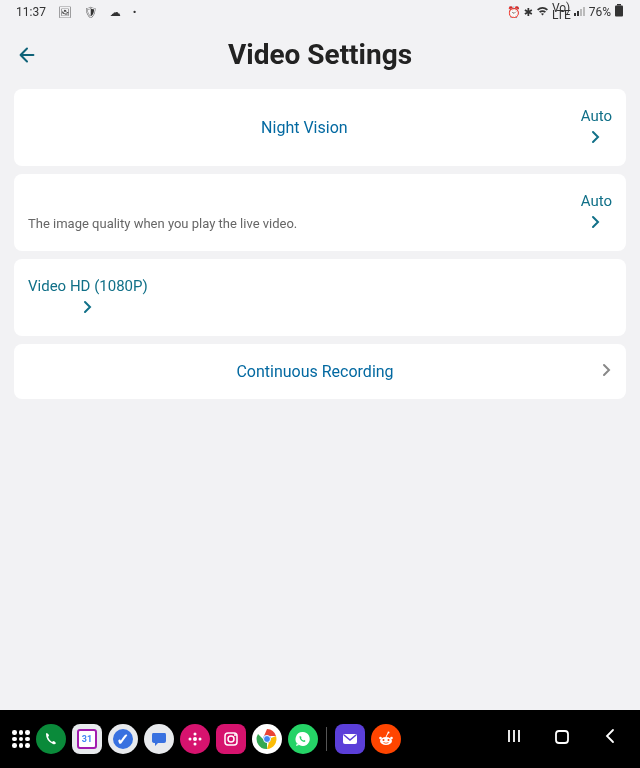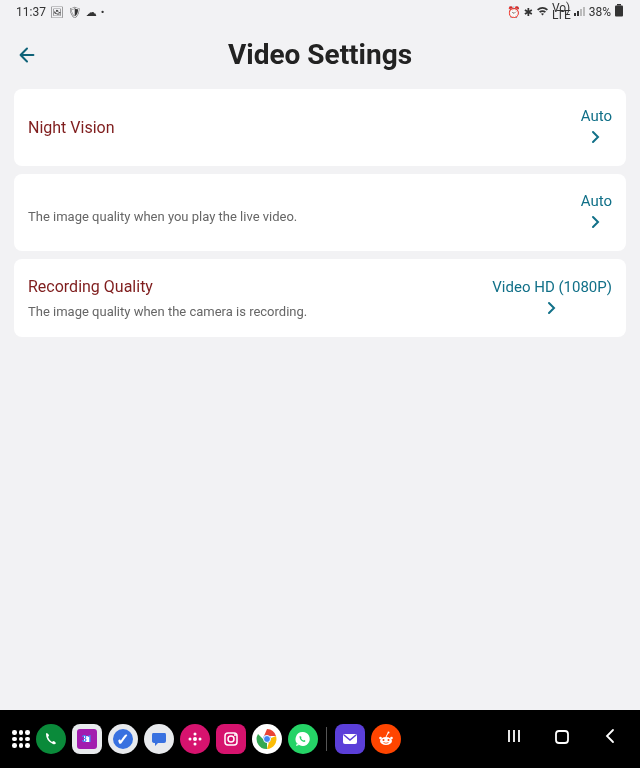--- a/index.html
+++ b/index.html
@@ -13,21 +13,21 @@
     }
     .status-bar {
       height: 24px;
       display: flex;
       justify-content: space-between;
       align-items: center;
       padding: 0 16px;
       font-size: 12px;
       color: #333;
     }
-    .status-left { display: flex; align-items: center; gap: 4px; }
+    .status-left { display: flex; align-items: center; gap: 12px; }
     .status-right { display: flex; align-items: center; gap: 3px; }
     .status-icon { font-size: 11px; }
     .header {
       display: flex;
       align-items: center;
       padding: 14px 16px 18px;
       position: relative;
     }
     .back-btn {
       position: absolute;
@@ -55,26 +55,27 @@
       margin-bottom: 8px;
       padding: 18px 14px;
       display: flex;
       justify-content: space-between;
       align-items: center;
       cursor: pointer;
     }
     .setting-left { flex: 1; }
     .setting-label {
       font-size: 16px;
-      color: #7f1d1d;
+      color: #0369a1;
+      text-align: center;
     }
     .setting-sublabel {
       font-size: 13px;
       color: #666;
-      margin-top: 8px;
+      margin-top: 22px;
     }
     .setting-right {
       display: flex;
       align-items: center;
       gap: 4px;
       flex-direction: column;
     }
     .setting-value {
       font-size: 15px;
       color: #117088;
@@ -157,21 +158,21 @@
     </span>
     <span class="status-icon" style="font-size:12px;line-height:7px;">Vo)<br>LTE</span>
     <span class="status-icon">
       <svg width="12" height="10" viewBox="0 0 12 10">
           <rect x="0" y="7" width="2" height="3" fill="#333"></rect>
           <rect x="3" y="5" width="2" height="5" fill="#333"></rect>
           <rect x="6" y="3" width="2" height="7" fill="#bbb"></rect>
           <rect x="9" y="1" width="2" height="9" fill="#bbb"></rect>
         </svg>
     </span>
-    <span>38%</span>
+    <span>76%</span>
     <span class="status-icon">
       <svg width="10" height="13" viewBox="0 0 10 13">
           <rect x="3" y="0" width="4" height="1.5" fill="#333"></rect>
           <rect x="1" y="1.5" width="8" height="11" rx="1" fill="#333"></rect>
         </svg>
     </span>
   </div>
 </div>
 
 <div class="header">
@@ -208,34 +209,42 @@
       <span class="setting-value">Auto</span>
       <span class="chevron teal">
         <svg width="10" height="14" viewBox="0 0 10 14">
             <path d="M2 2 L7 7 L2 12" stroke="#117088" stroke-width="2" fill="none" stroke-linecap="round"></path>
           </svg>
       </span>
     </div>
   </div>
 
   <div class="setting-item">
-    <div class="setting-left">
-      <div class="setting-label">Recording Quality</div>
-      <div class="setting-sublabel">The image quality when the camera is recording.</div>
-    </div>
     <div class="setting-right">
       <span class="setting-value">Video HD (1080P)</span>
       <span class="chevron teal">
         <svg width="10" height="14" viewBox="0 0 10 14">
             <path d="M2 2 L7 7 L2 12" stroke="#117088" stroke-width="2" fill="none" stroke-linecap="round"></path>
           </svg>
       </span>
     </div>
   </div>
 
+  <div class="setting-item">
+    <div class="setting-left">
+      <div class="setting-label">Continuous Recording</div>
+    </div>
+    <div class="setting-right">
+      <span class="chevron">
+        <svg width="10" height="14" viewBox="0 0 10 14">
+            <path d="M2 2 L7 7 L2 12" stroke="#888" stroke-width="2" fill="none" stroke-linecap="round"></path>
+          </svg>
+      </span>
+    </div>
+  </div>
 
 </div>
 
 <div class="dock">
   <div class="dock-apps">
     <span></span>
       <span></span>
       <span></span>
       <span></span>
       <span></span>
@@ -243,21 +252,21 @@
       <span></span>
       <span></span>
       <span></span>
   </div>
   <div class="dock-icon" style="background:#0a8a3a;">
     <svg width="16" height="16" viewBox="0 0 16 16">
         <path d="M4 2 Q3 2 3 3 Q3 10 10 13 Q12 14 13 12 L11 10 Q10 10 9 11 Q6 9 5 6 Q6 5 6 4 Z" fill="#fff"></path>
       </svg>
   </div>
   <div class="dock-icon" style="background:#e8eaed;border-radius:8px;">
-    <div style="width:20px;height:20px;background:#fff;border:7px solid #a21caf;border-radius:3px;display:flex;align-items:center;justify-content:center;font-size:9px;color:#4285f4;font-weight:bold;">31</div>
+    <div style="width:20px;height:20px;background:#fff;border:2px solid #a21caf;border-radius:3px;display:flex;align-items:center;justify-content:center;font-size:9px;color:#4285f4;font-weight:bold;">31</div>
   </div>
   <div class="dock-icon" style="background:#e8eaed;">
     <div style="width:20px;height:20px;background:#3871e0;border-radius:50%;display:flex;align-items:center;justify-content:center;color:#fff;">✓</div>
   </div>
   <div class="dock-icon" style="background:#e8eaed;">
     <svg width="18" height="18" viewBox="0 0 18 18">
         <path d="M3 3 H15 Q16 3 16 5 V11 Q16 13 14 13 H8 L5 16 V13 Q2 13 2 11 V5 Q2 3 3 3" fill="#3871e0"></path>
       </svg>
   </div>
   <div class="dock-icon" style="background:#d6136e;">

